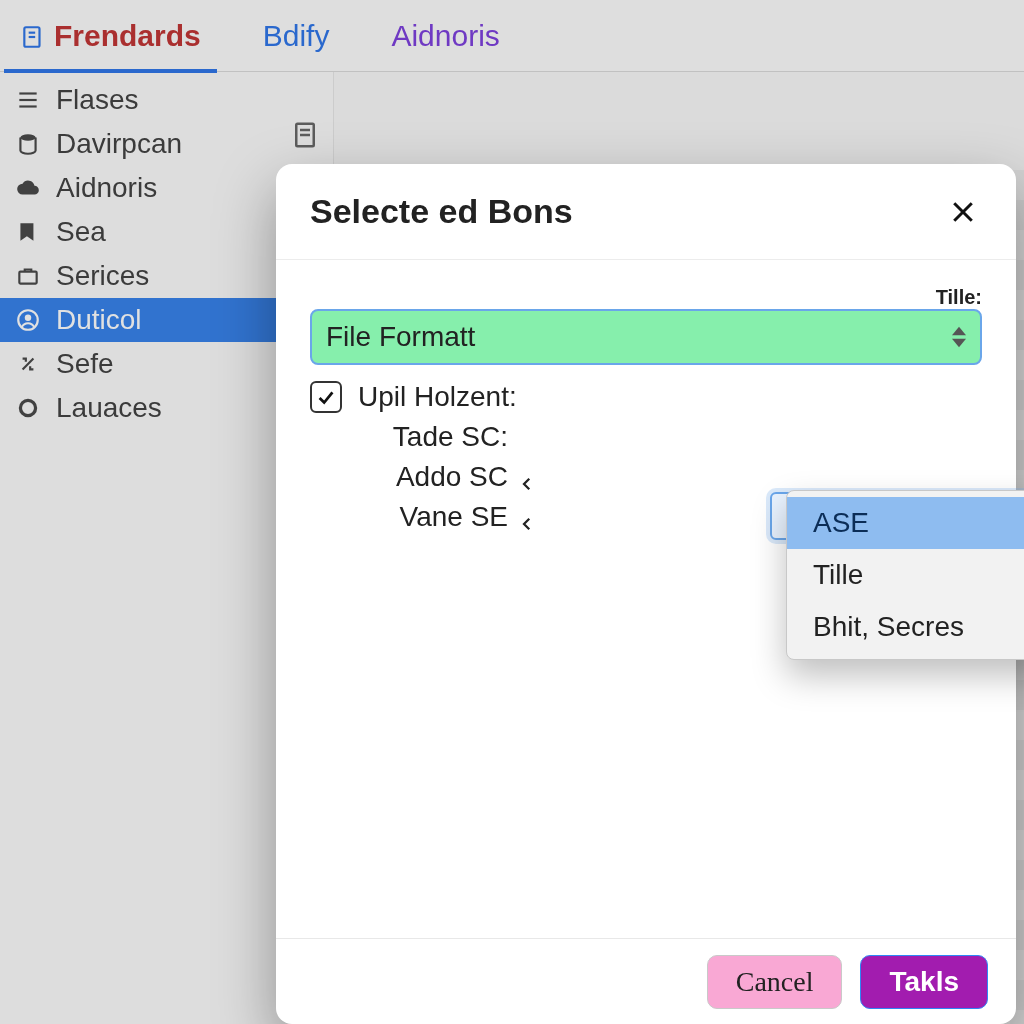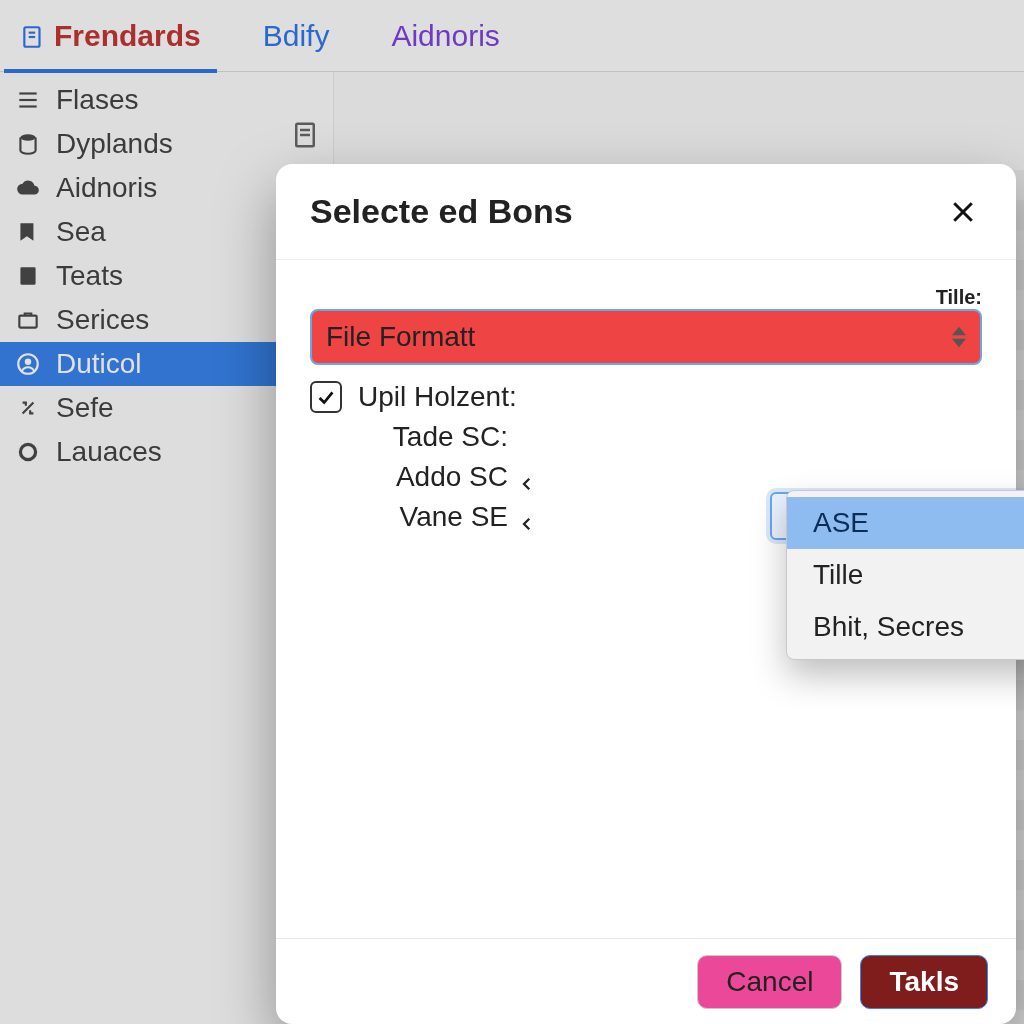--- a/index.html
+++ b/index.html
@@ -26,42 +26,42 @@
   .sitem .right-check { margin-left:auto; width:26px; height:26px; background:#1e73e8; border-radius:4px; display:flex; align-items:center; justify-content:center; color:#fff;}
   .content { flex:1; background:#f8f8f8; }
 
   
   .dialog { position:absolute; left:276px; top:164px; width:740px; height:860px; background:#fff; border-radius:16px; box-shadow:0 24px 60px rgba(0,0,0,.35); z-index:10; display:flex; flex-direction:column; overflow:visible;text-align:right;}
   .dlg-head { display:flex; align-items:center; justify-content:space-between; padding:28px 34px; border-bottom:1px solid #ececec;}
   .dlg-title { font-size:34px; font-weight:600; color:#222;}
   .dlg-close { width:38px; height:38px; display:flex; align-items:center; justify-content:center; cursor:pointer; color:#222; }
   .dlg-body { padding: 26px 34px; flex:1; position:relative; font-size:28px; color:#222;}
   .fld-label { font-weight:700; font-size:20px;}
-  .fld-input { width:100%; height:56px; border:2px solid #6aa6ea; border-radius:8px; padding:0 14px; font-size:28px; display:flex; align-items:center; justify-content:space-between; background:#ef4444;}
+  .fld-input { width:100%; height:56px; border:2px solid #6aa6ea; border-radius:8px; padding:0 14px; font-size:28px; display:flex; align-items:center; justify-content:space-between; background:#86efac;}
   .stepper { display:flex; flex-direction:column; gap:2px; color:#555;}
   .stepper svg{display:block;}
 
   .check-row { display:flex; align-items:flex-start; gap:16px; margin-top:12px;}
   .checkbox { width:32px; height:32px; border:2px solid #333; border-radius:6px; display:flex; align-items:center; justify-content:center; margin-top:4px; }
   .checkbox svg { width:22px; height:22px; }
   .sub-rows { margin-left:0px; }
   .sub-rows .row { display:flex; align-items:center; gap:10px; font-size:28px; height:40px;}
   .sub-rows .row .lbl { min-width:150px; }
   .chev { width:18px; height:18px; }
 
   .dd-trigger { position:absolute; left:494px; top:232px; width:490px; height:48px; border:2px solid #6aa6ea; background:#e9f3ff; border-radius:6px; display:flex; align-items:center; justify-content:flex-end; padding-right:8px; box-shadow:0 0 0 4px rgba(106,166,234,.25);}
 
   .dropdown { position:absolute; left:510px; top:230px; width:434px; background:#f2f2f2; border:1px solid #c8c8c8; border-radius:8px; box-shadow:0 16px 34px rgba(0,0,0,.25); z-index:20; padding:6px 0;}
   .dropdown .opt { height:52px; display:flex; align-items:center; padding:0 26px; font-size:28px; cursor:pointer;}
   .dropdown .opt.hover { background:#8ebcf0; color:#0b2d57;}
 
   .dlg-foot { height:86px; border-top:1px solid #e8e8e8; display:flex; align-items:center; justify-content:flex-end; gap:18px; padding:0 28px;}
   .btn { height:54px; padding:0 28px; border-radius:10px; font-size:28px; display:flex; align-items:center; justify-content:center; cursor:pointer;}
-  .btn.secondary { background:#ec4899; border:1.5px solid #c9c9c9; color:#222;}
-  .btn.primary { background:#7f1d1d; color:#fff; border:1.5px solid #2f86f6; font-weight:600; min-width:120px;}
+  .btn.secondary { background:#f9a8d4; border:1.5px solid #c9c9c9; color:#222;font-family:Liberation Serif, serif;}
+  .btn.primary { background:#a21caf; color:#fff; border:1.5px solid #2f86f6; font-weight:600; min-width:120px;}
 
   
   .rightstrip { position:absolute; right:0; top:170px; bottom:0; width:14px; background:repeating-linear-gradient(#eee,#eee 30px,#e3e3e3 30px,#e3e3e3 60px); z-index:1;}
   
   .doc-icon-top { position:absolute; left: 290px; top: 120px; color:#444; }
 </style>
 </head>
 <body>
 
 <div class="topbar">
@@ -95,45 +95,37 @@
       </span>
       <span>Flases</span>
     </div>
     <div class="sitem">
       <span class="sicon">
         <svg viewBox="0 0 24 24" width="26" height="26" fill="currentColor">
             <ellipse cx="12" cy="6" rx="7" ry="3"></ellipse>
             <path d="M5 6v12c0 1.7 3.1 3 7 3s7-1.3 7-3V6" fill="none" stroke="currentColor" stroke-width="2"></path>
           </svg>
       </span>
-      <span>Dyplands</span>
+      <span>Davirpcan</span>
     </div>
     <div class="sitem">
       <span class="sicon">
         <svg viewBox="0 0 24 24" width="26" height="26" fill="currentColor">
             <path d="M7 18a5 5 0 010-10 6 6 0 0111 2 4 4 0 010 8H7z"></path>
           </svg>
       </span>
       <span>Aidnoris</span>
     </div>
     <div class="sitem">
       <span class="sicon">
         <svg viewBox="0 0 24 24" width="26" height="26" fill="currentColor">
             <path d="M5 4h12v16l-6-4-6 4z"></path>
           </svg>
       </span>
       <span>Sea</span>
-    </div>
-    <div class="sitem">
-      <span class="sicon">
-        <svg viewBox="0 0 24 24" width="26" height="26" fill="currentColor">
-            <rect x="5" y="4" width="14" height="16" rx="1"></rect>
-          </svg>
-      </span>
-      <span>Teats</span>
     </div>
     <div class="sitem">
       <span class="sicon">
         <svg viewBox="0 0 24 24" width="26" height="26" fill="none" stroke="currentColor" stroke-width="2">
             <rect x="4" y="8" width="16" height="11" rx="1"></rect>
             <path d="M9 8V6h6v2"></path>
           </svg>
       </span>
       <span>Serices</span>
     </div>

